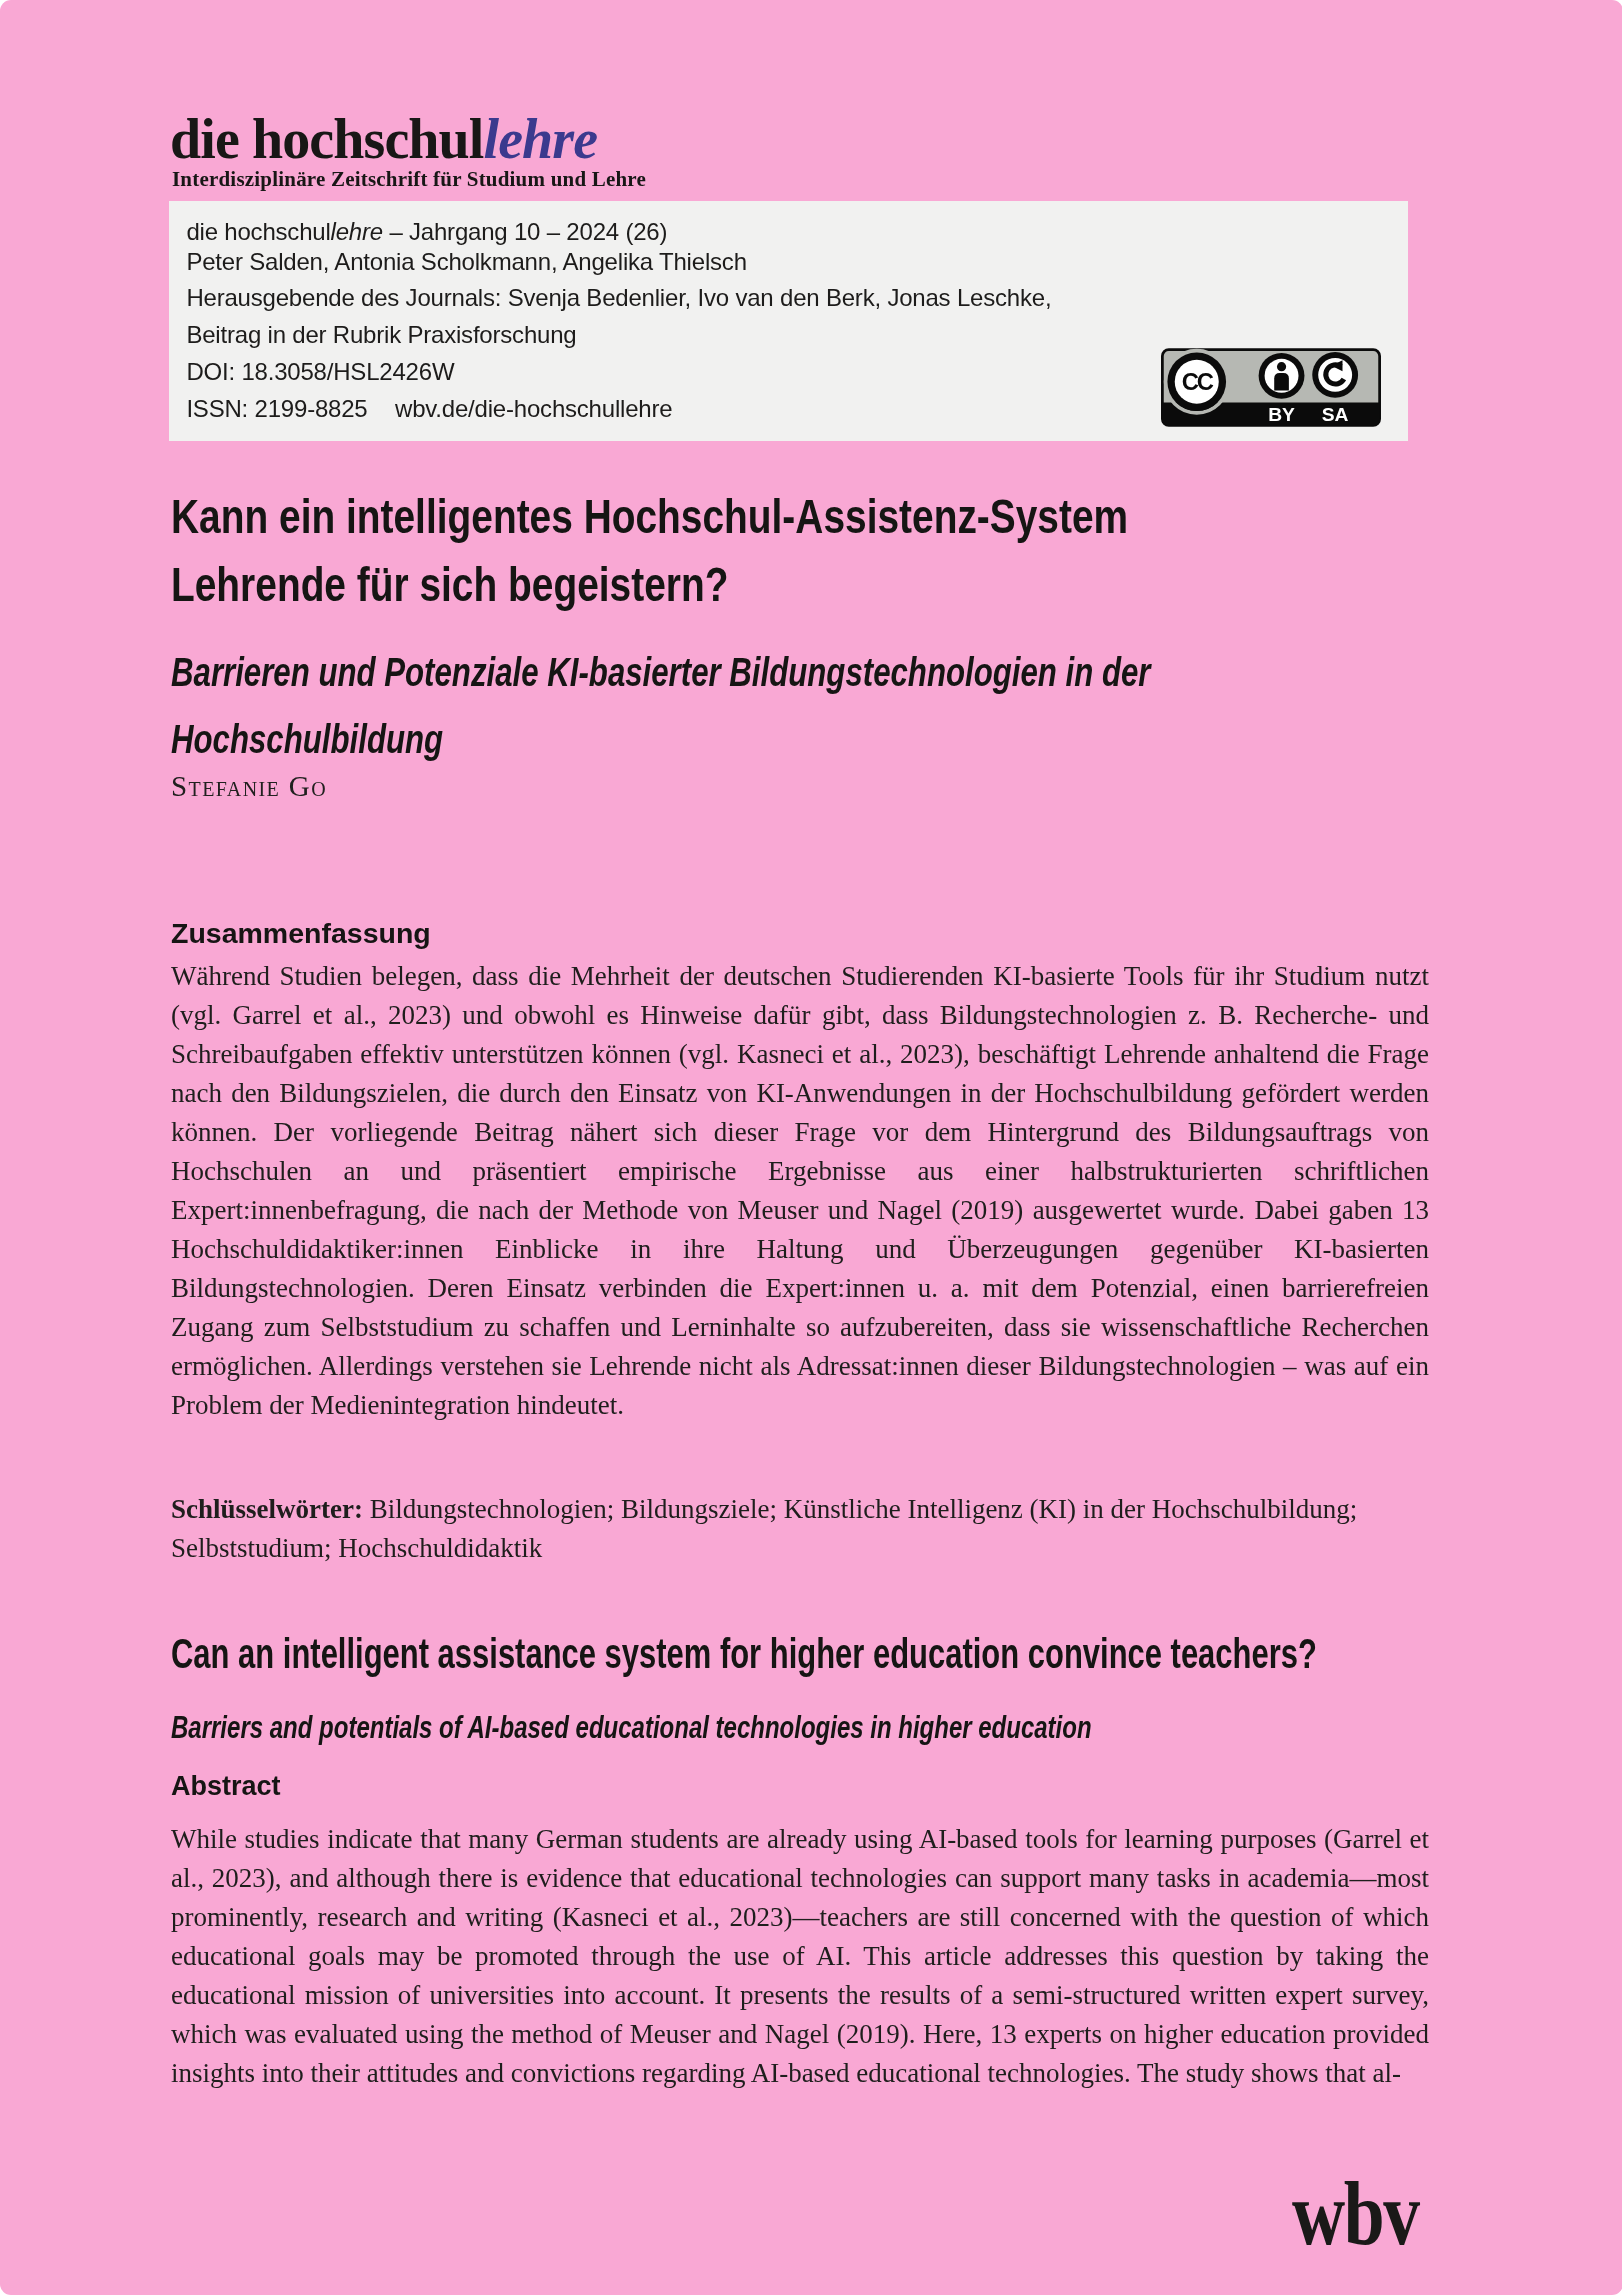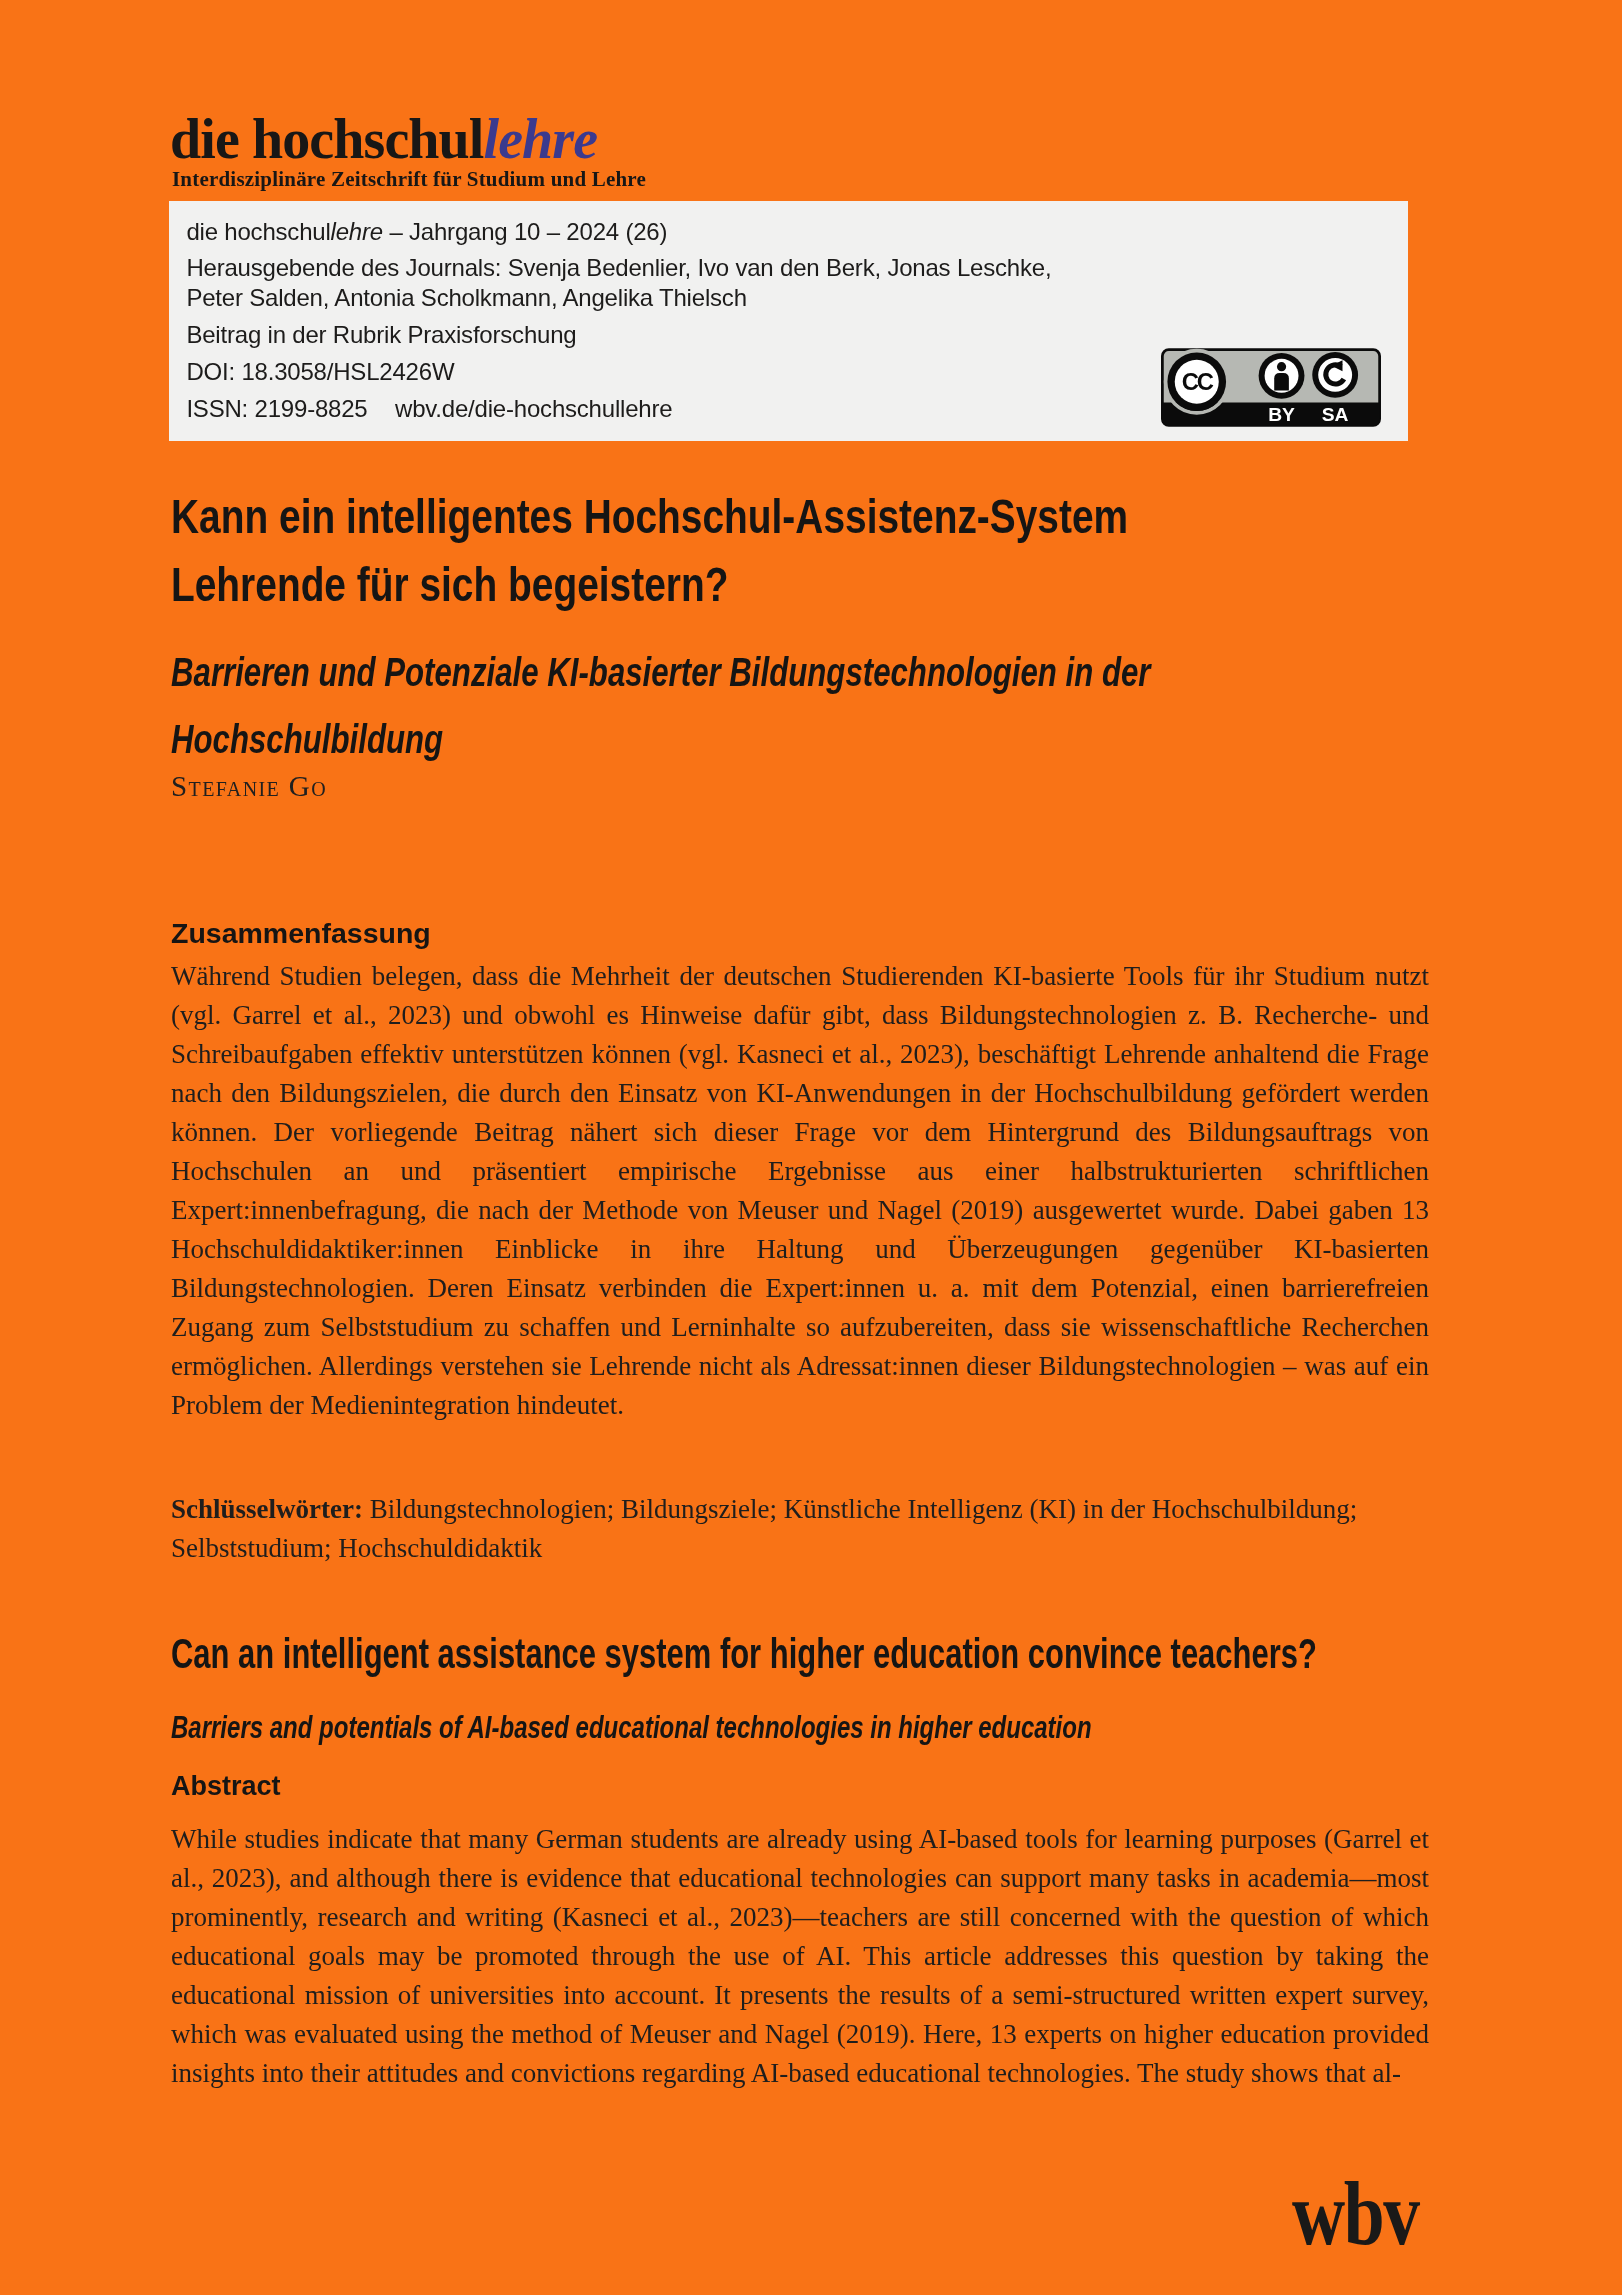--- a/index.html
+++ b/index.html
@@ -4,24 +4,25 @@
 <style>
   html, body {
     margin: 0;
     padding: 0;
     background: #ffffff;
   }
   .page {
     position: relative;
     width: 1623px;
     height: 2295px;
-    background: #f97316;
+    background: #f9a8d4;
     overflow: hidden;
     color: #1f1e1d;
     font-family: "Liberation Serif", serif;
+    border-radius: 11px;
   }
 
   
   .masthead-logo {
     position: absolute;
     left: 170px;
     top: 110px;
     font-family: "Liberation Serif", serif;
     font-weight: 700;
     font-size: 56px;
@@ -201,22 +202,22 @@
 </head>
 <body>
 
 <div class="page">
 
   <div class="masthead-logo"><span>die hochschul</span><span class="logo-accent">lehre</span></div>
   <div class="masthead-tagline">Interdisziplinäre Zeitschrift für Studium und Lehre</div>
 
   <section class="info-box">
     <div class="ib-line"><span>die hochschul</span><span class="it">lehre</span><span> – Jahrgang 10 – 2024 (26)</span></div>
+    <div class="ib-line">Peter Salden, Antonia Scholkmann, Angelika Thielsch</div>
     <div class="ib-line ib-gap">Herausgebende des Journals: Svenja Bedenlier, Ivo van den Berk, Jonas Leschke,</div>
-    <div class="ib-line">Peter Salden, Antonia Scholkmann, Angelika Thielsch</div>
     <div class="ib-line ib-gap">Beitrag in der Rubrik Praxisforschung</div>
     <div class="ib-line ib-gap">DOI: 18.3058/HSL2426W</div>
     <div class="ib-line ib-gap"><span>ISSN: 2199-8825</span><span class="site">wbv.de/die-hochschullehre</span></div>
   </section>
 
   <svg class="cc-badge" width="220" height="79" viewBox="0 0 480 171">
 
     <rect x="3" y="3" width="474" height="165" rx="14" fill="#b6b8b3" stroke="#0b0b0b" stroke-width="6"></rect>
     <path d="M3 118 H477 V154 Q477 168 463 168 H17 Q3 168 3 154 Z" fill="#0b0b0b"></path>
 

